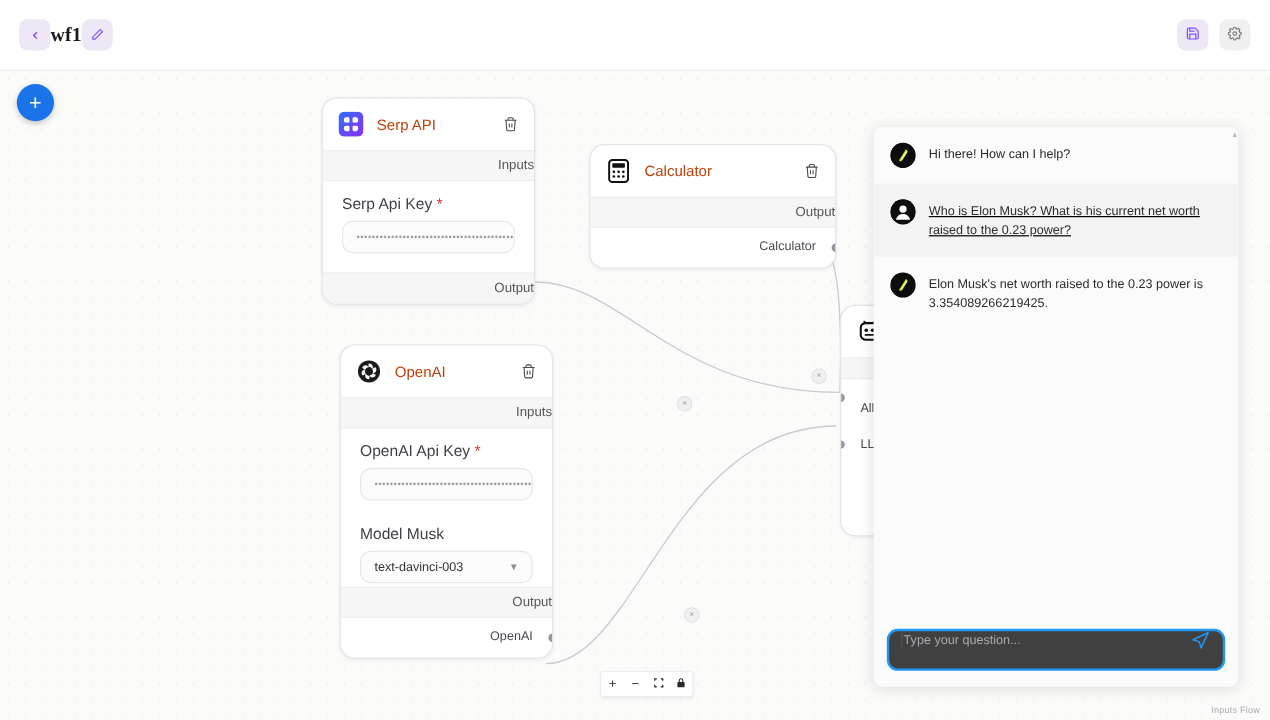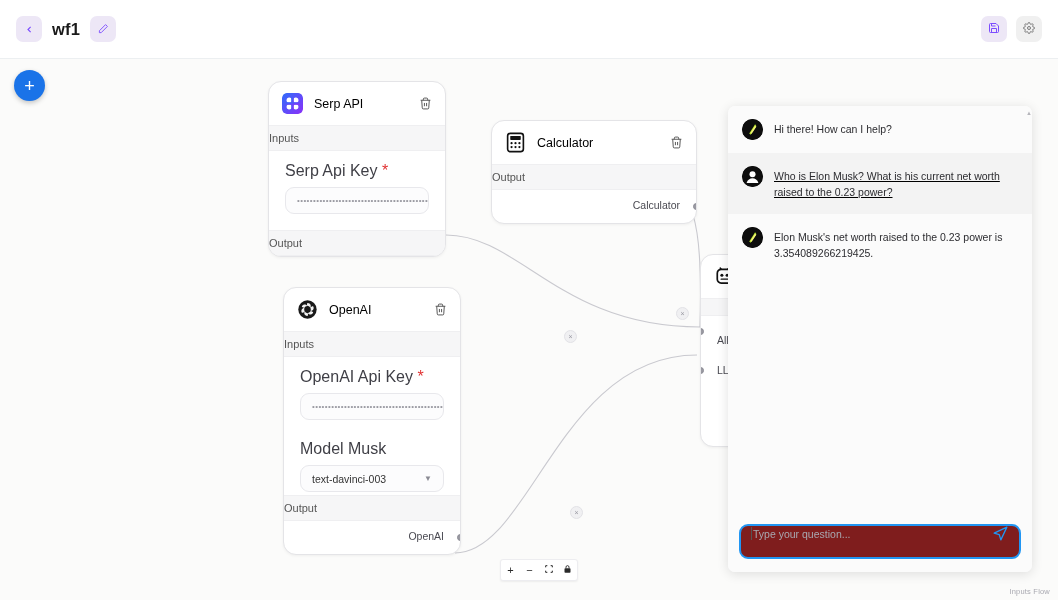--- a/index.html
+++ b/index.html
@@ -11,21 +11,21 @@
   }
   #app { position: relative; width: 1058px; height: 600px; background: #ffffff; }
 
   
   .header {
     position: absolute; top: 0; left: 0; width: 1058px; height: 59px;
     background: #ffffff; border-bottom: 1px solid #eceff1;
     display: flex; align-items: center; padding: 0 16px;
     z-index: 40;
   }
-  .hdr-left { display: flex; align-items: center; gap: 10px; }
+  .hdr-left { display: flex; align-items: center; gap: 0; font-family: Liberation Serif, serif; }
   .icon-btn-sq {
     width: 26px; height: 26px; border-radius: 7px;
     display: flex; align-items: center; justify-content: center;
     background: #ede7f6; color: #7c4dff; cursor: pointer; border: none;
   }
   .icon-btn-sq.grey { background: #f0f0f0; color: #7a7a7a; }
   .wf-title {
     font-size: 16.5px; font-weight: 700; color: #1a1a1a; letter-spacing: .2px;
   }
   .hdr-right { margin-left: auto; display: flex; align-items: center; gap: 9px; }
@@ -56,28 +56,28 @@
     border-radius: 13px;
     box-shadow: 0 1px 3px rgba(0,0,0,.05);
     overflow: hidden;
     font-size: 11px;
   }
   .node-head {
     display: flex; align-items: center; gap: 11px;
     padding: 11px 12px 11px 13px;
   }
   .node-ico { width: 21px; height: 21px; flex: 0 0 21px; border-radius: 5px; overflow: hidden; }
-  .node-title { font-size: 12.5px; color: #000000; font-weight: 400; }
+  .node-title { font-size: 12.5px; color: #c2410c; font-weight: 400; }
   .node-del { margin-left: auto; width: 14px; height: 14px; cursor: pointer; color: #4a4a4a; }
   .sec-bar {
     background: #f6f6f7; border-top: 1px solid #efeff1; border-bottom: 1px solid #efeff1;
-    text-align: left; padding: 6px 0; font-size: 11px; color: #555;
+    text-align: right; padding: 6px 0; font-size: 11px; color: #555;
   }
   .field { padding: 11px 16px 3px; }
-  .field-label { font-size: 16px; color: #3f3f46; margin-bottom: 7px; }
+  .field-label { font-size: 13px; color: #3f3f46; margin-bottom: 7px; }
   .req { color: #e03131; }
   .inp {
     width: 100%; height: 27px; border: 1px solid #e8e8ec; border-radius: 9px;
     background: #fcfcfd; padding: 0 11px; font-size: 10.5px; color: #333;
     display: flex; align-items: center; font-family: "Liberation Sans", sans-serif;
   }
   .inp.pw { letter-spacing: .4px; color: #9a9aa2; font-size: 8px; overflow: hidden; white-space: nowrap; }
   .inp.sel { justify-content: space-between; }
   .caret { color: #8b8b94; font-size: 8px; }
   .out-row {
@@ -138,21 +138,21 @@
   .msg-text { font-size: 10.5px; line-height: 1.55; color: #2c2c30; padding-top: 2px; }
   .chat-scroll {
     position: absolute; right: 2px; top: 4px; width: 4px; height: 412px;
   }
   .chat-scroll .arw { font-size: 6px; color: #b5b5bb; text-align: center; line-height: 6px; }
 
   .chat-input-wrap { padding: 10px 11px 13px; background: #fbfbfb; }
   .chat-input {
     display: flex; align-items: center; gap: 8px;
     height: 35px; border: 2px solid #2196f3; border-radius: 9px;
-    background: #7f1d1d; padding: 0 10px 16px 12px;
+    background: #404040; padding: 0 10px 16px 12px;
   }
   .chat-input .ph { flex: 1; font-size: 10.5px; color: #a8a8b0; position: relative; }
   .chat-input .ph::before {
     content: ""; position: absolute; left: -2px; top: -1px; width: 1px; height: 13px; background: #555;
   }
   .send-ico { color: #2196f3; width: 17px; height: 17px; cursor: pointer; }
 
   .fab-row { position: absolute; right: 14px; top: 8px; display: flex; gap: 12px; z-index: 35; }
   .fab {
     width: 31px; height: 31px; border-radius: 50%; border: none; cursor: pointer;

